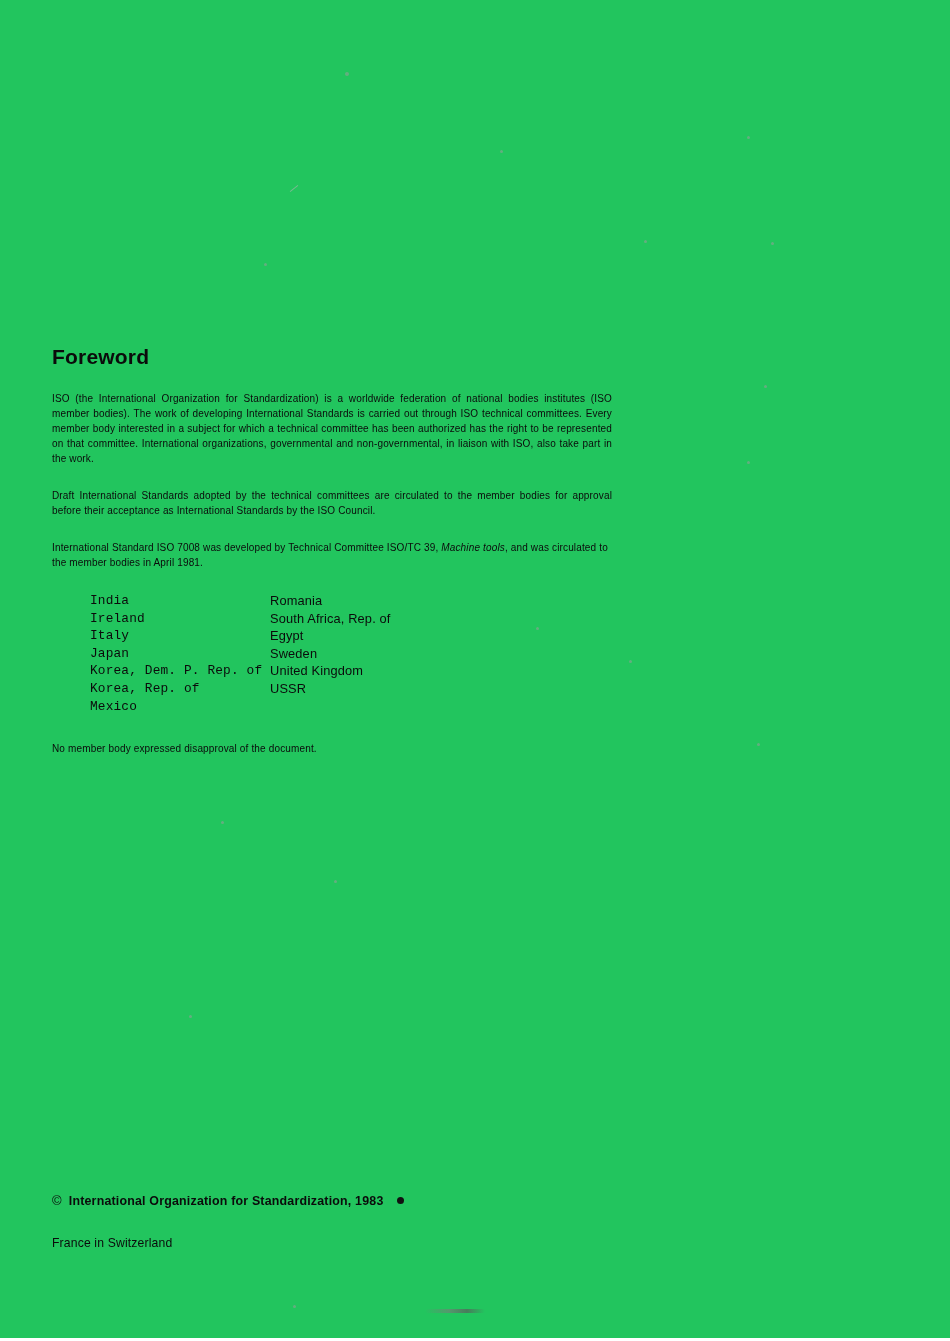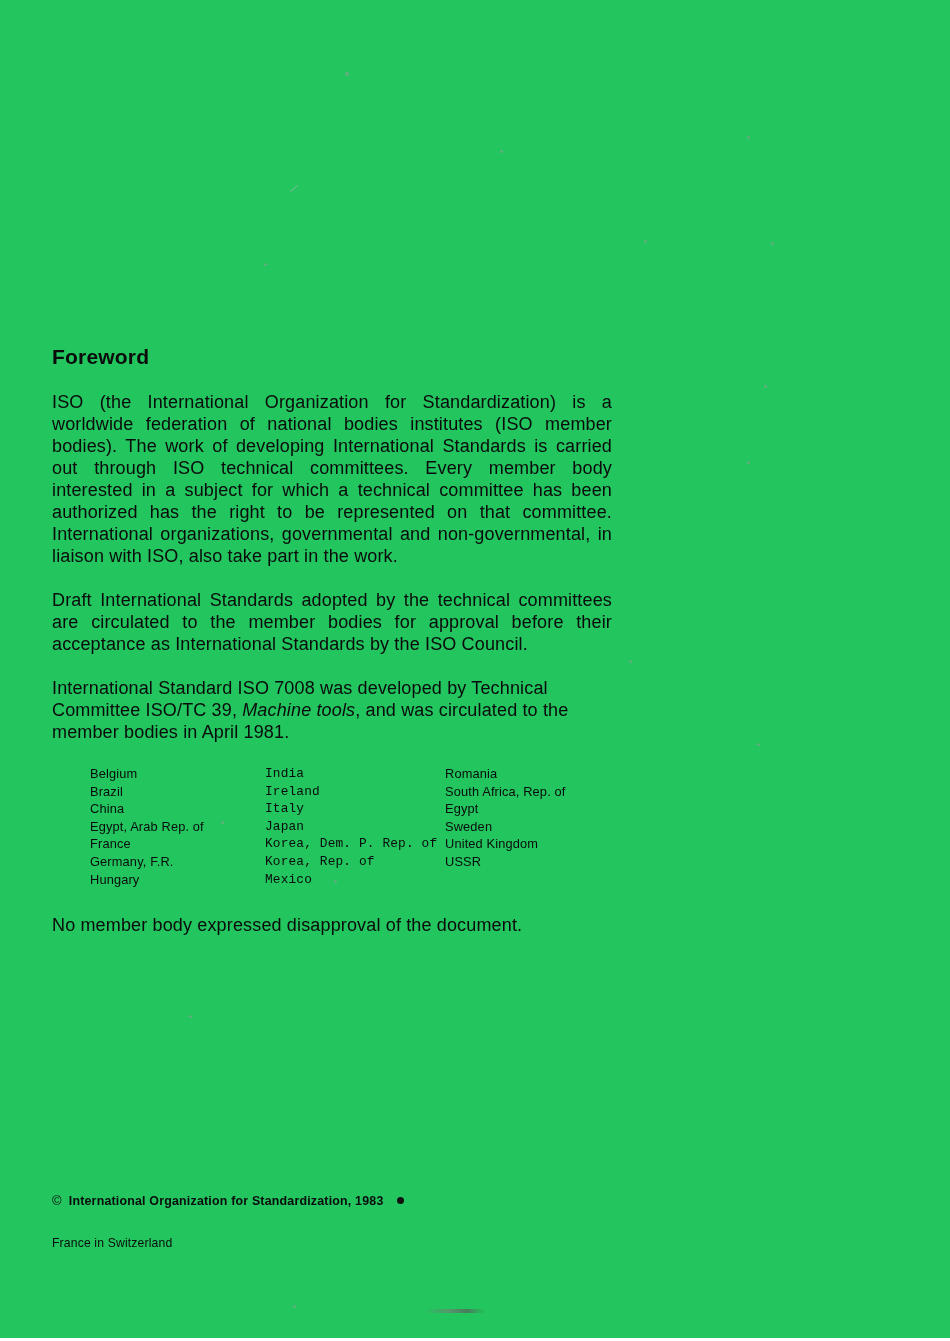--- a/index.html
+++ b/index.html
@@ -39,22 +39,22 @@
 
   h1.foreword {
     margin: 0 0 22px 0;
     font-size: 21px;
     font-weight: bold;
     letter-spacing: .2px;
   }
 
   p.para {
     margin: 4px 0 22px 0;
-    font-size: 18px;
-    line-height: 22px;
+    font-size: 10px;
+    line-height: 15px;
     text-align: justify;
     letter-spacing: .15px;
   }
   p.para.last-left {
     text-align: left;
   }
   .ital {
     font-style: italic;
   }
 
@@ -143,29 +143,20 @@
     <h1 class="foreword">Foreword</h1>
 
     <p class="para">ISO (the International Organization for Standardization) is a worldwide federation of national bodies institutes (ISO member bodies). The work of developing International Standards is carried out through ISO technical committees. Every member body interested in a subject for which a technical committee has been authorized has the right to be represented on that committee. International organizations, governmental and non-governmental, in liaison with ISO, also take part in the work.</p>
 
     <p class="para">Draft International Standards adopted by the technical committees are circulated to the member bodies for approval before their acceptance as International Standards by the ISO Council.</p>
 
     <p class="para last-left"><span>International Standard ISO 7008 was developed by Technical Committee ISO/TC 39, </span><span class="ital">Machine tools</span><span>, and was circulated to the member bodies in April 1981.</span></p>
 
 
     <div class="countries">
-      <div class="col col-1">
-        <div>Belgium</div>
-        <div>Brazil</div>
-        <div>China</div>
-        <div>Egypt, Arab Rep. of</div>
-        <div>France</div>
-        <div>Germany, F.R.</div>
-        <div>Hungary</div>
-      </div>
       <div class="col col-2">
         <div>India</div>
         <div>Ireland</div>
         <div>Italy</div>
         <div>Japan</div>
         <div>Korea, Dem. P. Rep. of</div>
         <div>Korea, Rep. of</div>
         <div>Mexico</div>
       </div>
       <div class="col col-3">

